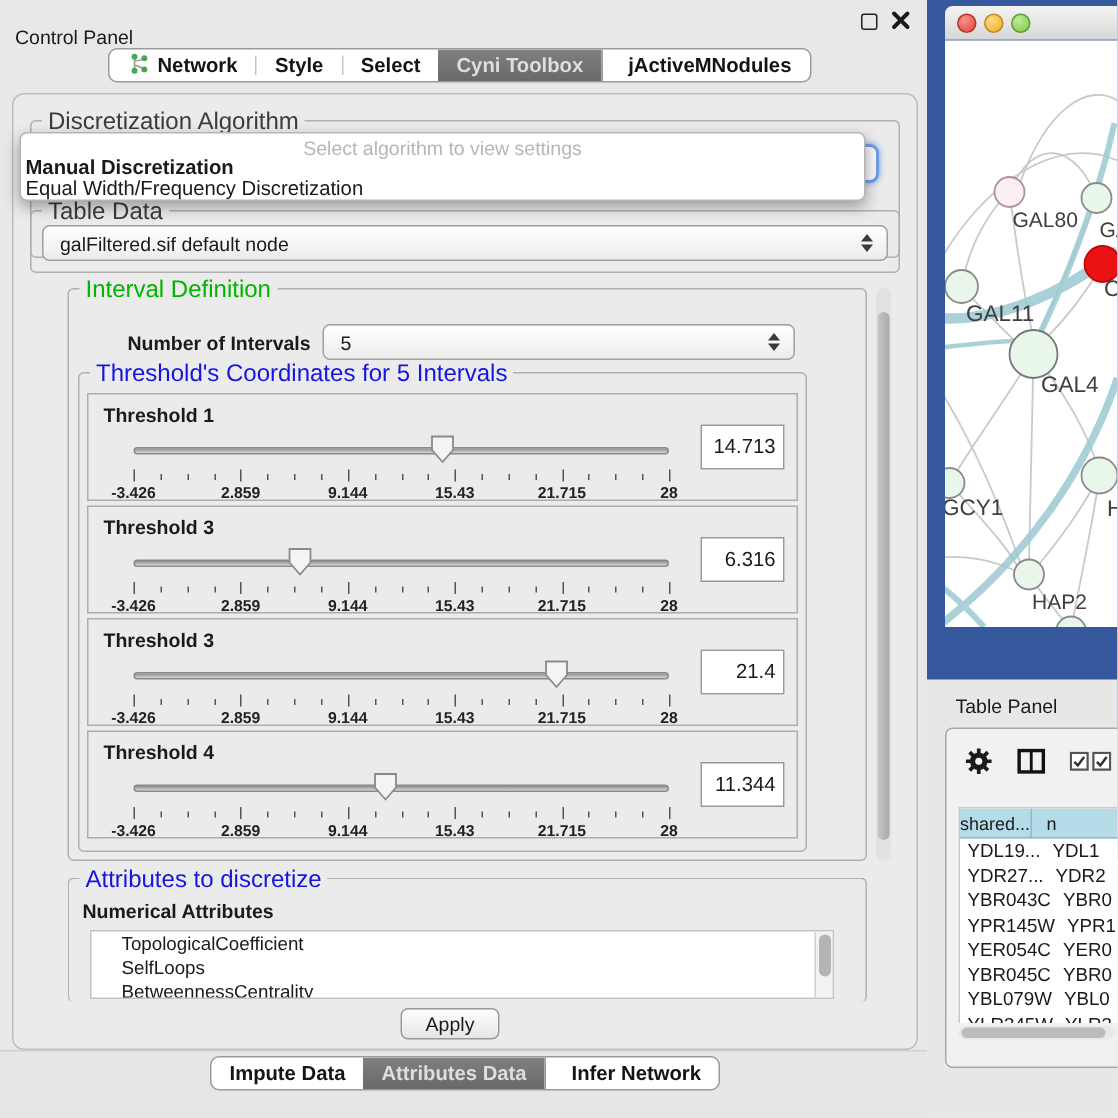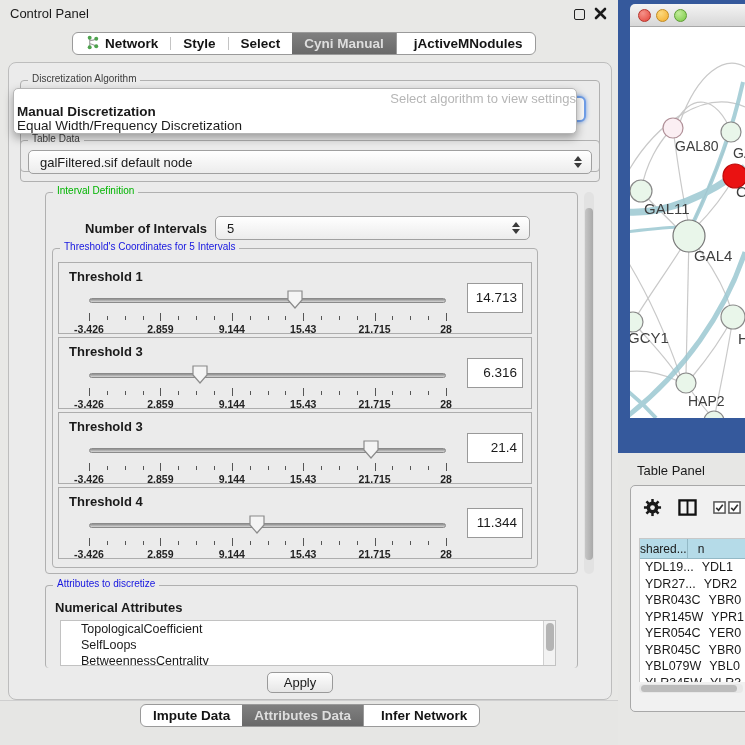--- a/index.html
+++ b/index.html
@@ -3,38 +3,38 @@
 <meta charset="utf-8">
 <style>
   * { margin:0; padding:0; box-sizing:border-box; }
   html,body { width:745px; height:745px; }
   body { position:relative; overflow:hidden; background:#e8e8e6;
          font-family:"Liberation Sans", sans-serif; color:#1a1a1a; font-size:13px; }
   .abs { position:absolute; }
 
   
   .control-panel { left:0; top:0; width:618px; height:745px; background:#e8e8e6; }
-  .titlebar-text { left:10px; top:6px; font-size:13px; }
+  .titlebar-text { left:10px; top:17px; font-size:13px; }
   .btn-float { left:574px; top:9px; width:11px; height:11px; border:1.6px solid #222; border-radius:2px; }
   .btn-close { left:593px; top:6px; width:15px; height:15px; }
 
   .tabgroup { left:72px; top:32px; height:23px; display:flex; background:#fff;
               border:1px solid #9a9a9a; border-radius:6px; overflow:hidden; }
   .tabseg { display:flex; align-items:center; justify-content:center; gap:5px;
             font-size:13.5px; font-weight:bold; color:#141414; padding:0 12px; }
   .tabseg.sel { background:linear-gradient(#808080,#696969); color:#dedede; }
   .tabdiv { width:1px; background:#c4c4c4; margin:4px 0; }
   .tabseg.rb { border-left:1px solid #9a9a9a;padding-left:17px; }
 
   .outer-box { left:8px; top:62px; width:604px; height:638px; background:#ebebeb;
                border:1px solid #bdbdbd; border-radius:8px; }
 
   .group { position:absolute; border:1px solid #b0b0b0; border-radius:4px; }
   .group-label { position:absolute; top:-8px; left:7px; background:#ebebeb; padding:0 4px;
-                 font-size:10px; white-space:nowrap; }
+                 font-size:16px; white-space:nowrap; }
   .g-green { color:#00b400; }
   .g-blue  { color:#1515e0; }
   .g-dark  { color:#3c3c3c; }
 
   .disc-group  { left:20px; top:80px;  width:580px; height:92px; }
   .hidden-combo { left:28px; top:96px; width:558px; height:26px; background:#fafafa;
                   border:2px solid #6f9ee8; border-radius:6px; box-shadow:0 0 4px #6f9ee8; z-index:5; }
   .tabledata-group { left:20px; top:140px; width:580px; height:42px; }
 
   .combo { position:absolute; background:linear-gradient(#ffffff,#ececec);
@@ -43,21 +43,21 @@
   .stepper { position:absolute; right:9px; top:50%; transform:translateY(-50%);
              display:flex; flex-direction:column; gap:2px; }
   .stepper i { width:0; height:0; border-left:4px solid transparent; border-right:4px solid transparent; }
   .stepper .up { border-bottom:5px solid #3a3a3a; }
   .stepper .dn { border-top:5px solid #3a3a3a; }
   .table-combo { left:28px; top:150px; width:564px; height:24px; }
 
   .popup { left:13px; top:88px; width:564px; height:46px; background:#fff;
            border:1px solid #b5b5b5; border-radius:5px; z-index:20;
            box-shadow:0 4px 10px rgba(0,0,0,.35); }
-  .popup-ph { position:absolute; top:2px; left:0; right:0; text-align:right;
+  .popup-ph { position:absolute; top:2px; left:0; right:0; text-align:center;
               color:#b6b6b6; font-size:13px; }
   .popup-o1 { position:absolute; top:15px; left:3px; font-weight:bold; font-size:13.5px; }
   .popup-o2 { position:absolute; top:29px; left:3px; font-size:13.5px; }
 
   .interval-group { left:45px; top:192px; width:533px; height:382px; }
   .noi-label { left:85px; top:221px; font-weight:bold; font-size:13px; }
   .noi-combo { left:215px; top:216px; width:315px; height:24px; }
   .thr-group { left:52px; top:248px; width:486px; height:320px; }
 
   .threshold-box { position:absolute; left:58px; width:474px; height:72px;
@@ -161,21 +161,21 @@
     </div>
     <div class="tabdiv"></div>
     <div class="tabseg">
         <span>Style</span>
       </div>
     <div class="tabdiv"></div>
     <div class="tabseg">
         <span>Select</span>
       </div>
     <div class="tabseg sel">
-        <span>Cyni Manual</span>
+        <span>Cyni Toolbox</span>
       </div>
     <div class="tabseg rb">
         <span>jActiveMNodules</span>
       </div>
   </div>
 
   <div class="abs outer-box"></div>
 
   <div class="group disc-group">
     <span class="group-label g-dark">Discretization Algorithm</span>

